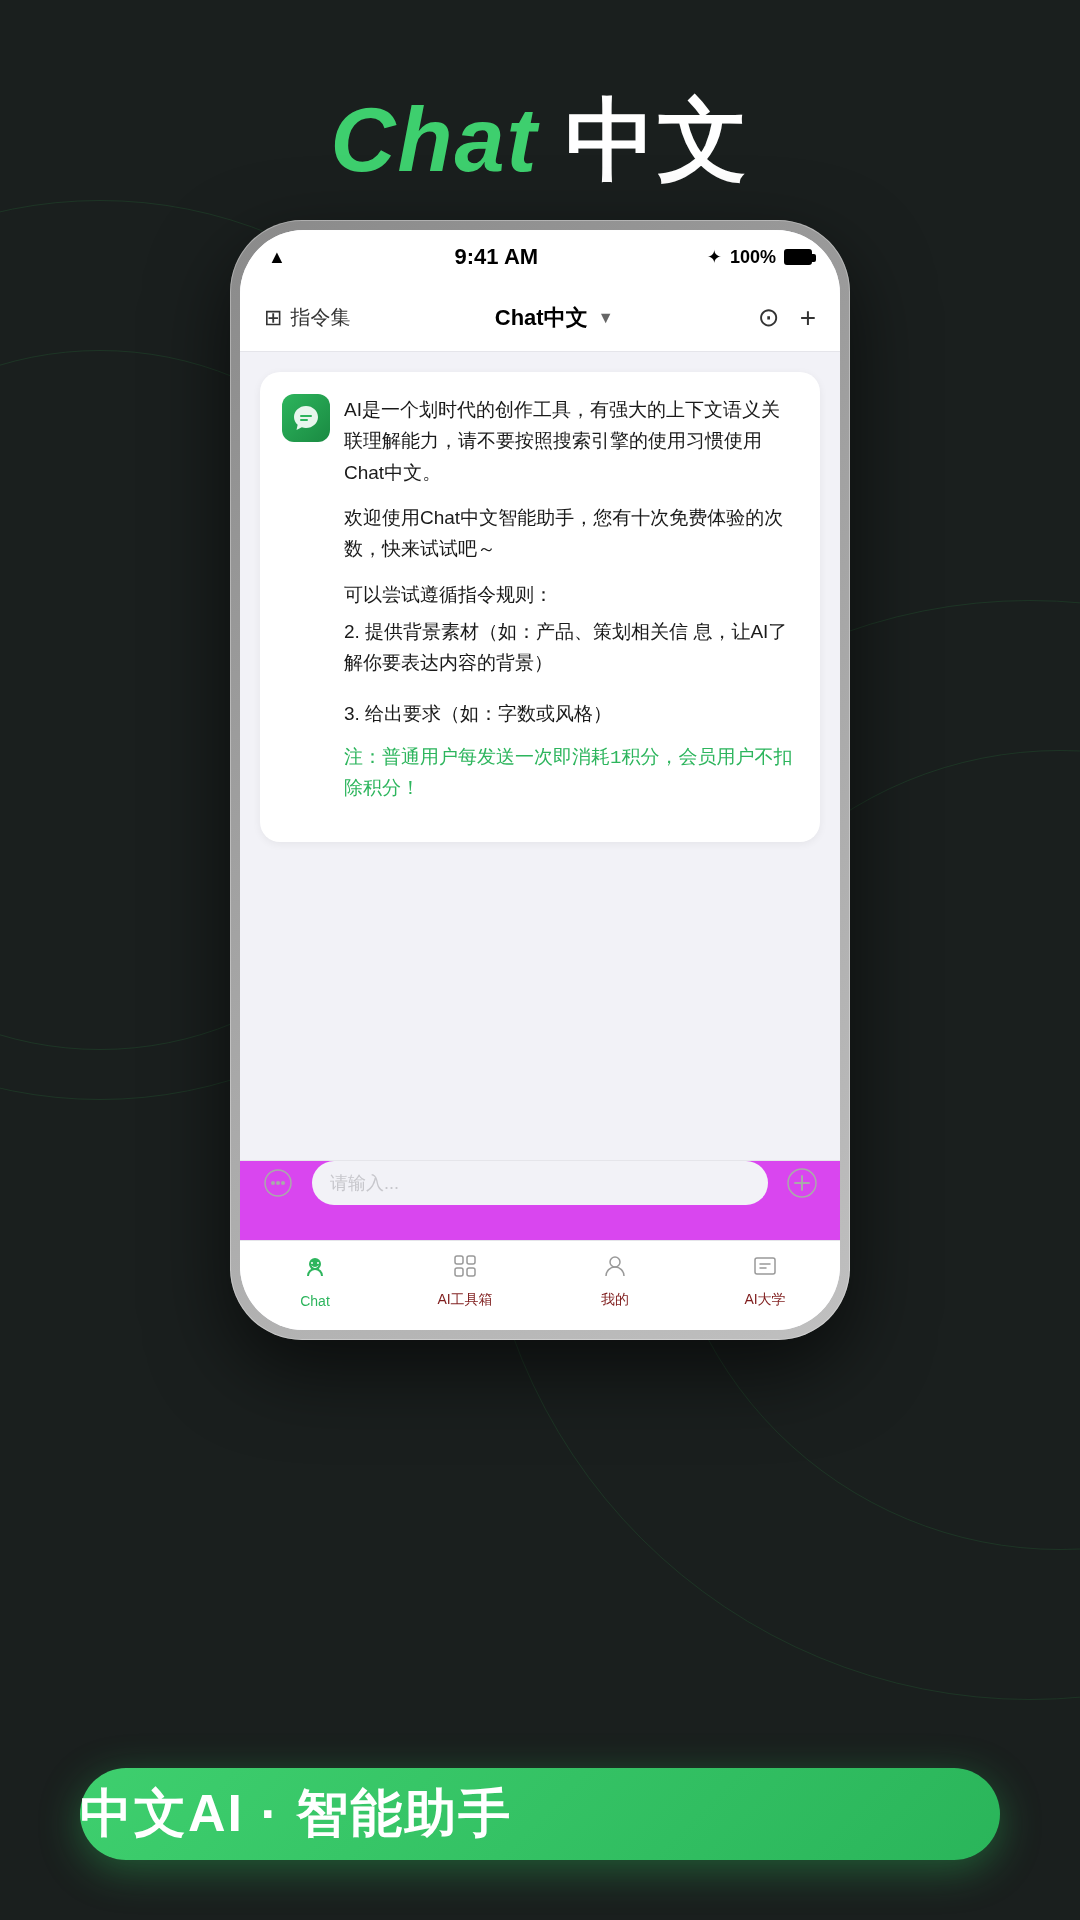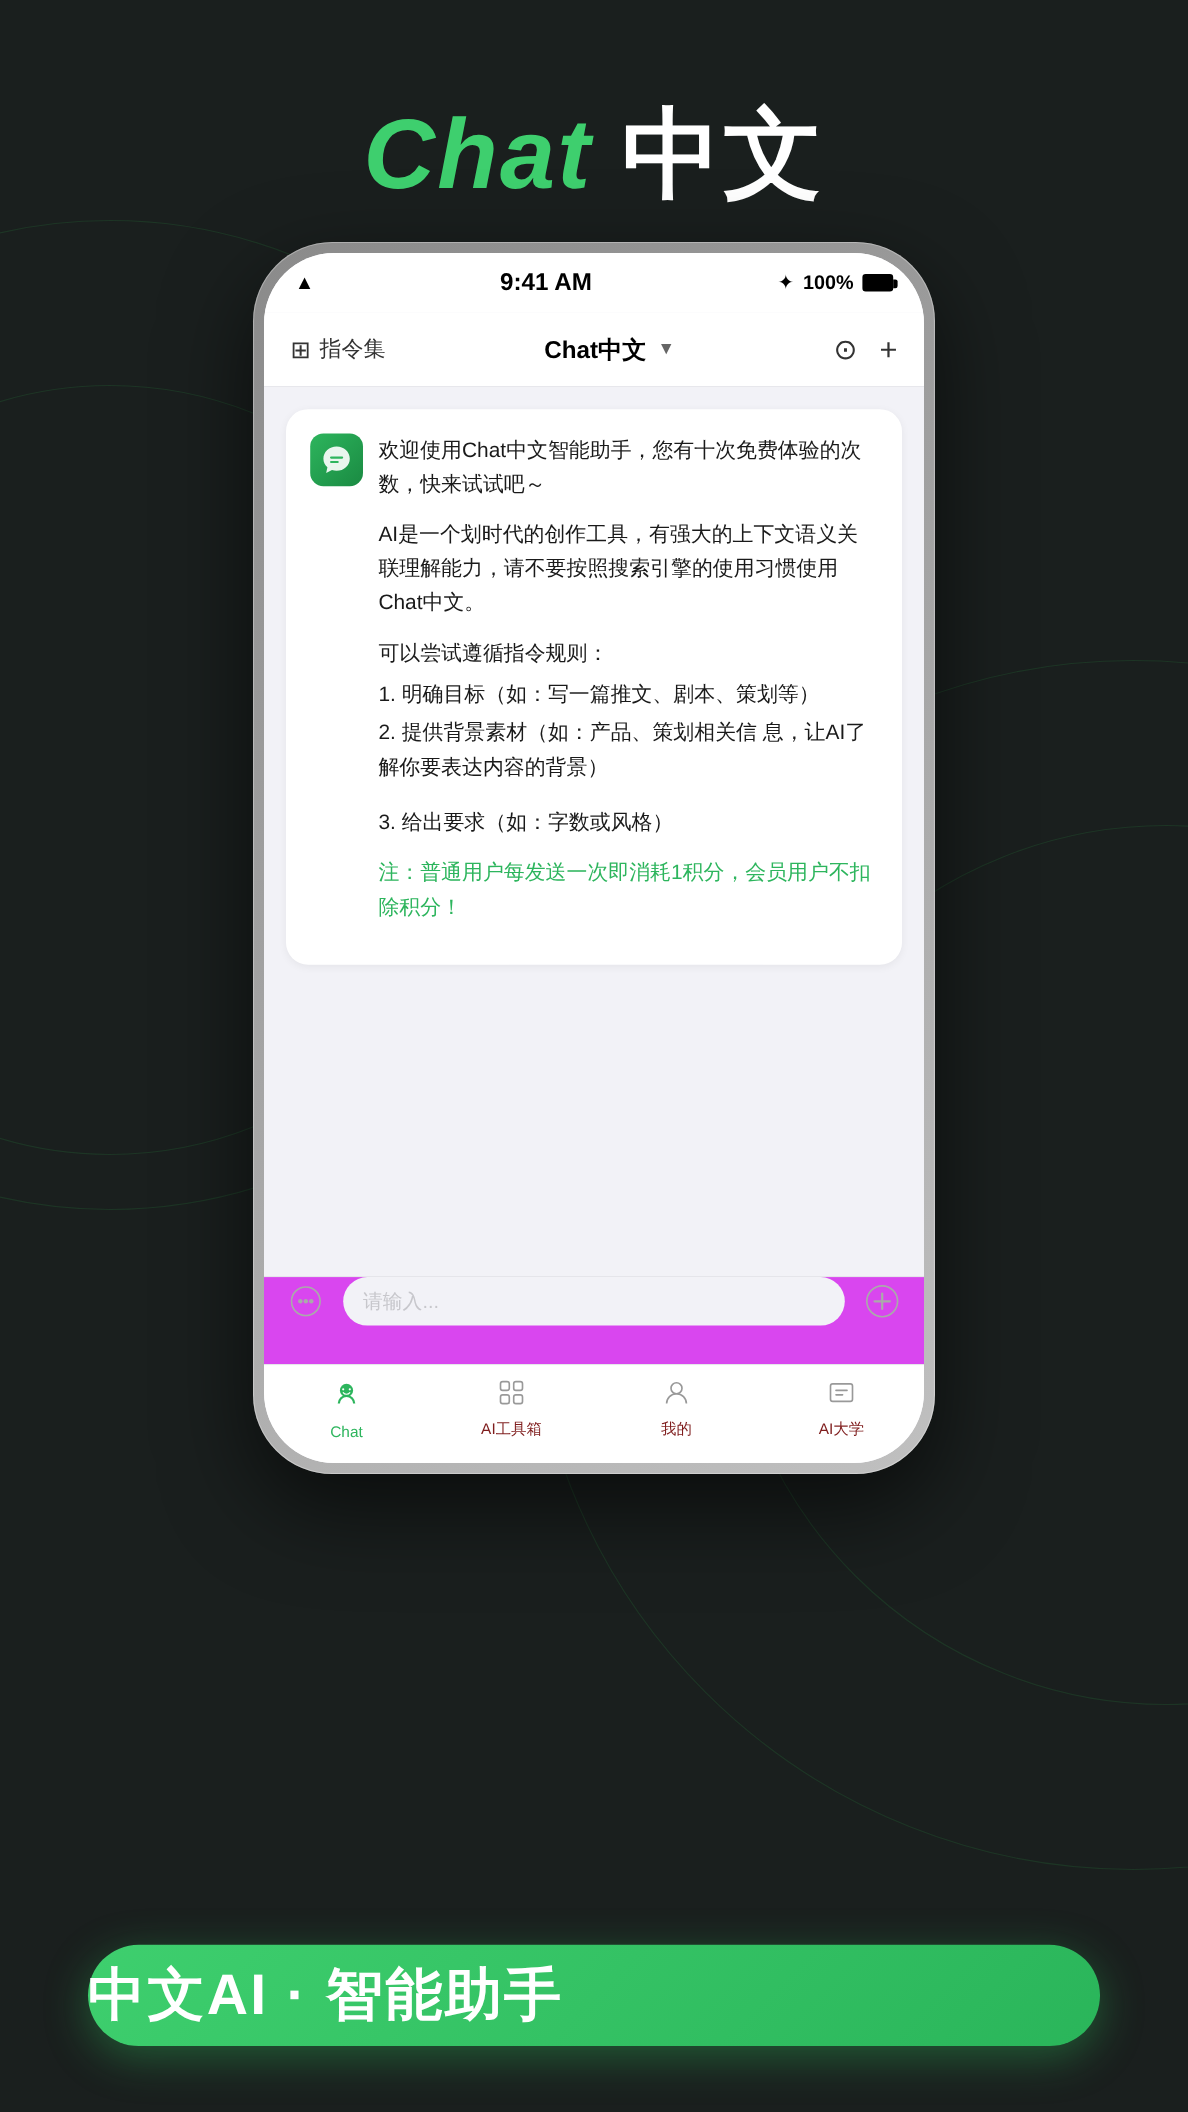--- a/index.html
+++ b/index.html
@@ -181,20 +181,21 @@
 
     .message-content {
       flex: 1;
       font-size: 19px;
       line-height: 1.65;
       color: #1a1a1a;
     }
 
     .message-content .green-text {
       color: #2db55d;
+      font-family: Liberation Mono, monospace;
     }
 
     
     .input-area {
       background: #d946ef;
       height: 80px;
       display: flex;
       align-items: flex-start;
       padding: 0 16px;
       gap: 12px;
@@ -334,31 +335,28 @@
       <div class="chat-area">
         <div class="message-bubble">
           <div class="ai-avatar">
 
             <svg width="30" height="30" viewBox="0 0 30 30" fill="none">
               <path d="M15 3C8.37 3 3 7.925 3 14c0 3.08 1.4 5.86 3.65 7.82L5.5 27l5.32-2.66A13.2 13.2 0 0015 25c6.63 0 12-4.925 12-11S21.63 3 15 3z" fill="white" opacity="0.9"></path>
               <path d="M10 13h10M10 17h6" stroke="#2db55d" stroke-width="2" stroke-linecap="round"></path>
             </svg>
           </div>
           <div class="message-content">
+            <div style="margin-bottom:14px;">
+              <span>AI是一个划时代的创作工具，有强大的上下文语义关联理解能力，请不要按照搜索引擎的使用习惯使用Chat中文。</span>
+            </div>
             <div style="margin-bottom:14px;font-weight:500;">
               <span>欢迎使用Chat中文智能助手，您有十次免费体验的次数，快来试试吧～</span>
             </div>
-            <div style="margin-bottom:14px;">
-              <span>AI是一个划时代的创作工具，有强大的上下文语义关联理解能力，请不要按照搜索引擎的使用习惯使用Chat中文。</span>
-            </div>
             <div style="margin-bottom:6px;">
               <span>可以尝试遵循指令规则：</span>
-            </div>
-            <div style="margin-bottom:4px;">
-              <span>1. 明确目标（如：写一篇推文、剧本、策划等）</span>
             </div>
             <div style="margin-bottom:19px;">
               <span>2.  提供背景素材（如：产品、策划相关信  息，让AI了解你要表达内容的背景）</span>
             </div>
             <div style="margin-bottom:14px;">
               <span>3. 给出要求（如：字数或风格）</span>
             </div>
             <div style="margin-bottom:14px;" class="green-text">
               <span>注：普通用户每发送一次即消耗1积分，会员用户不扣除积分！</span>
             </div>

